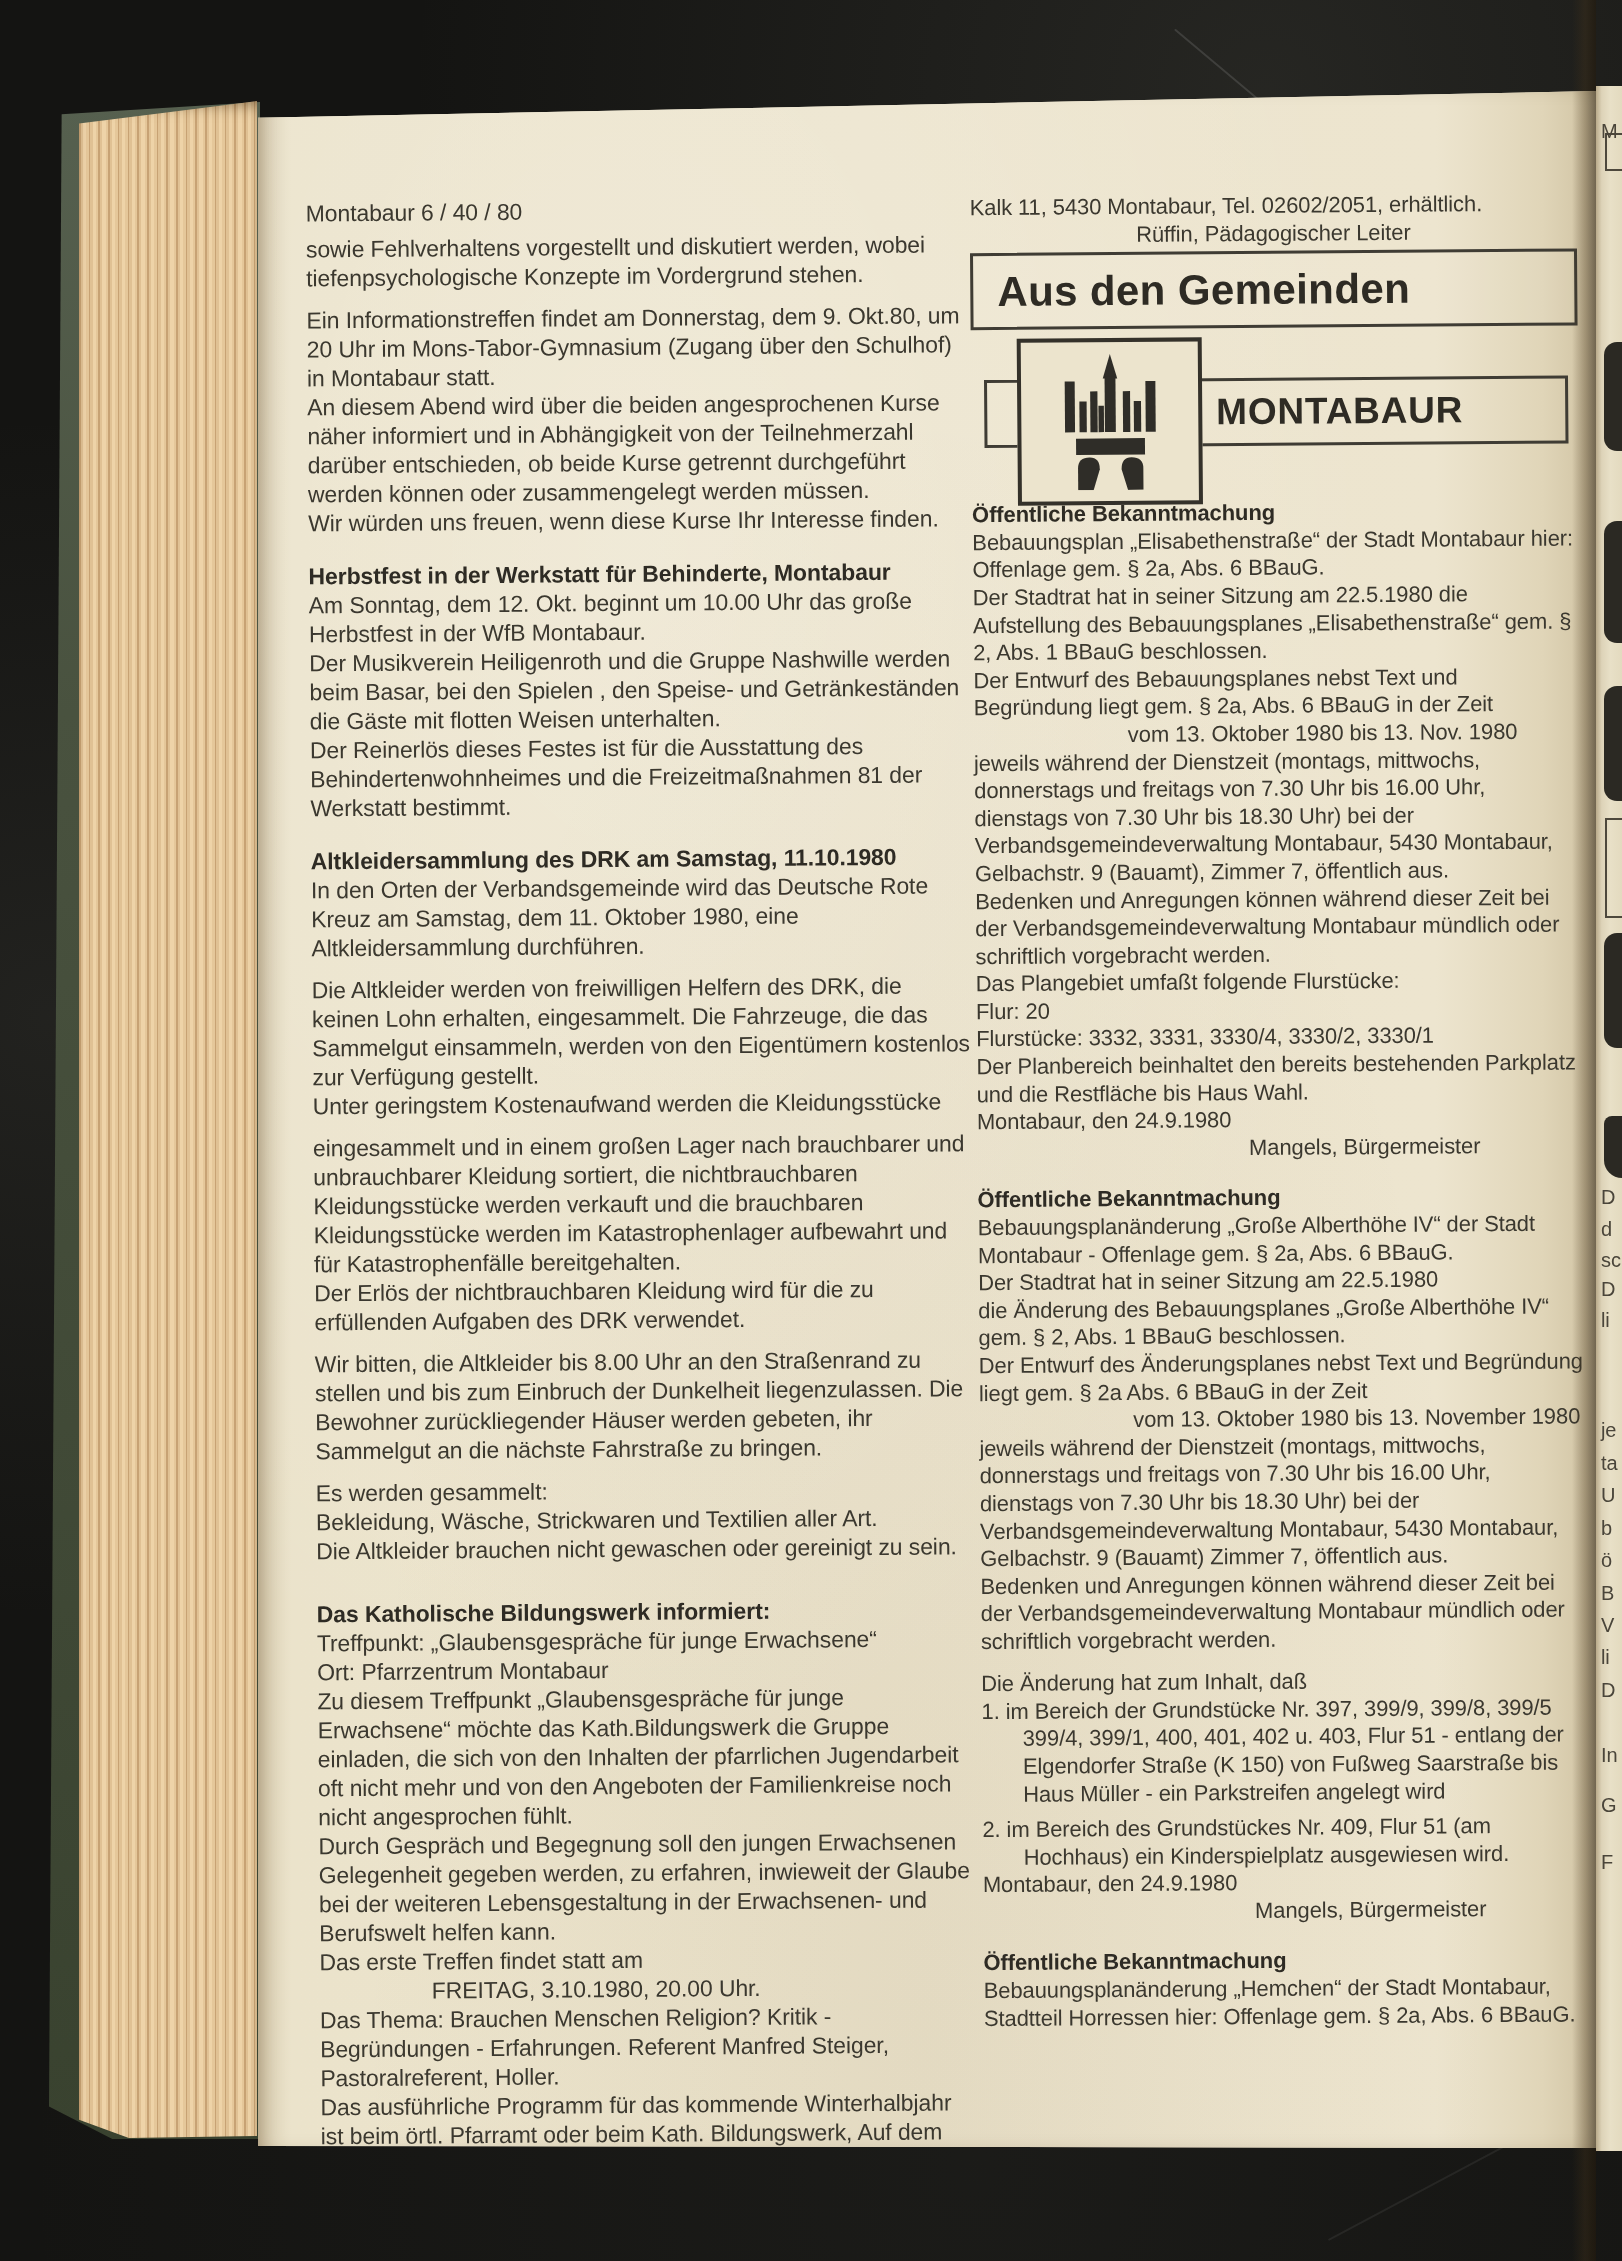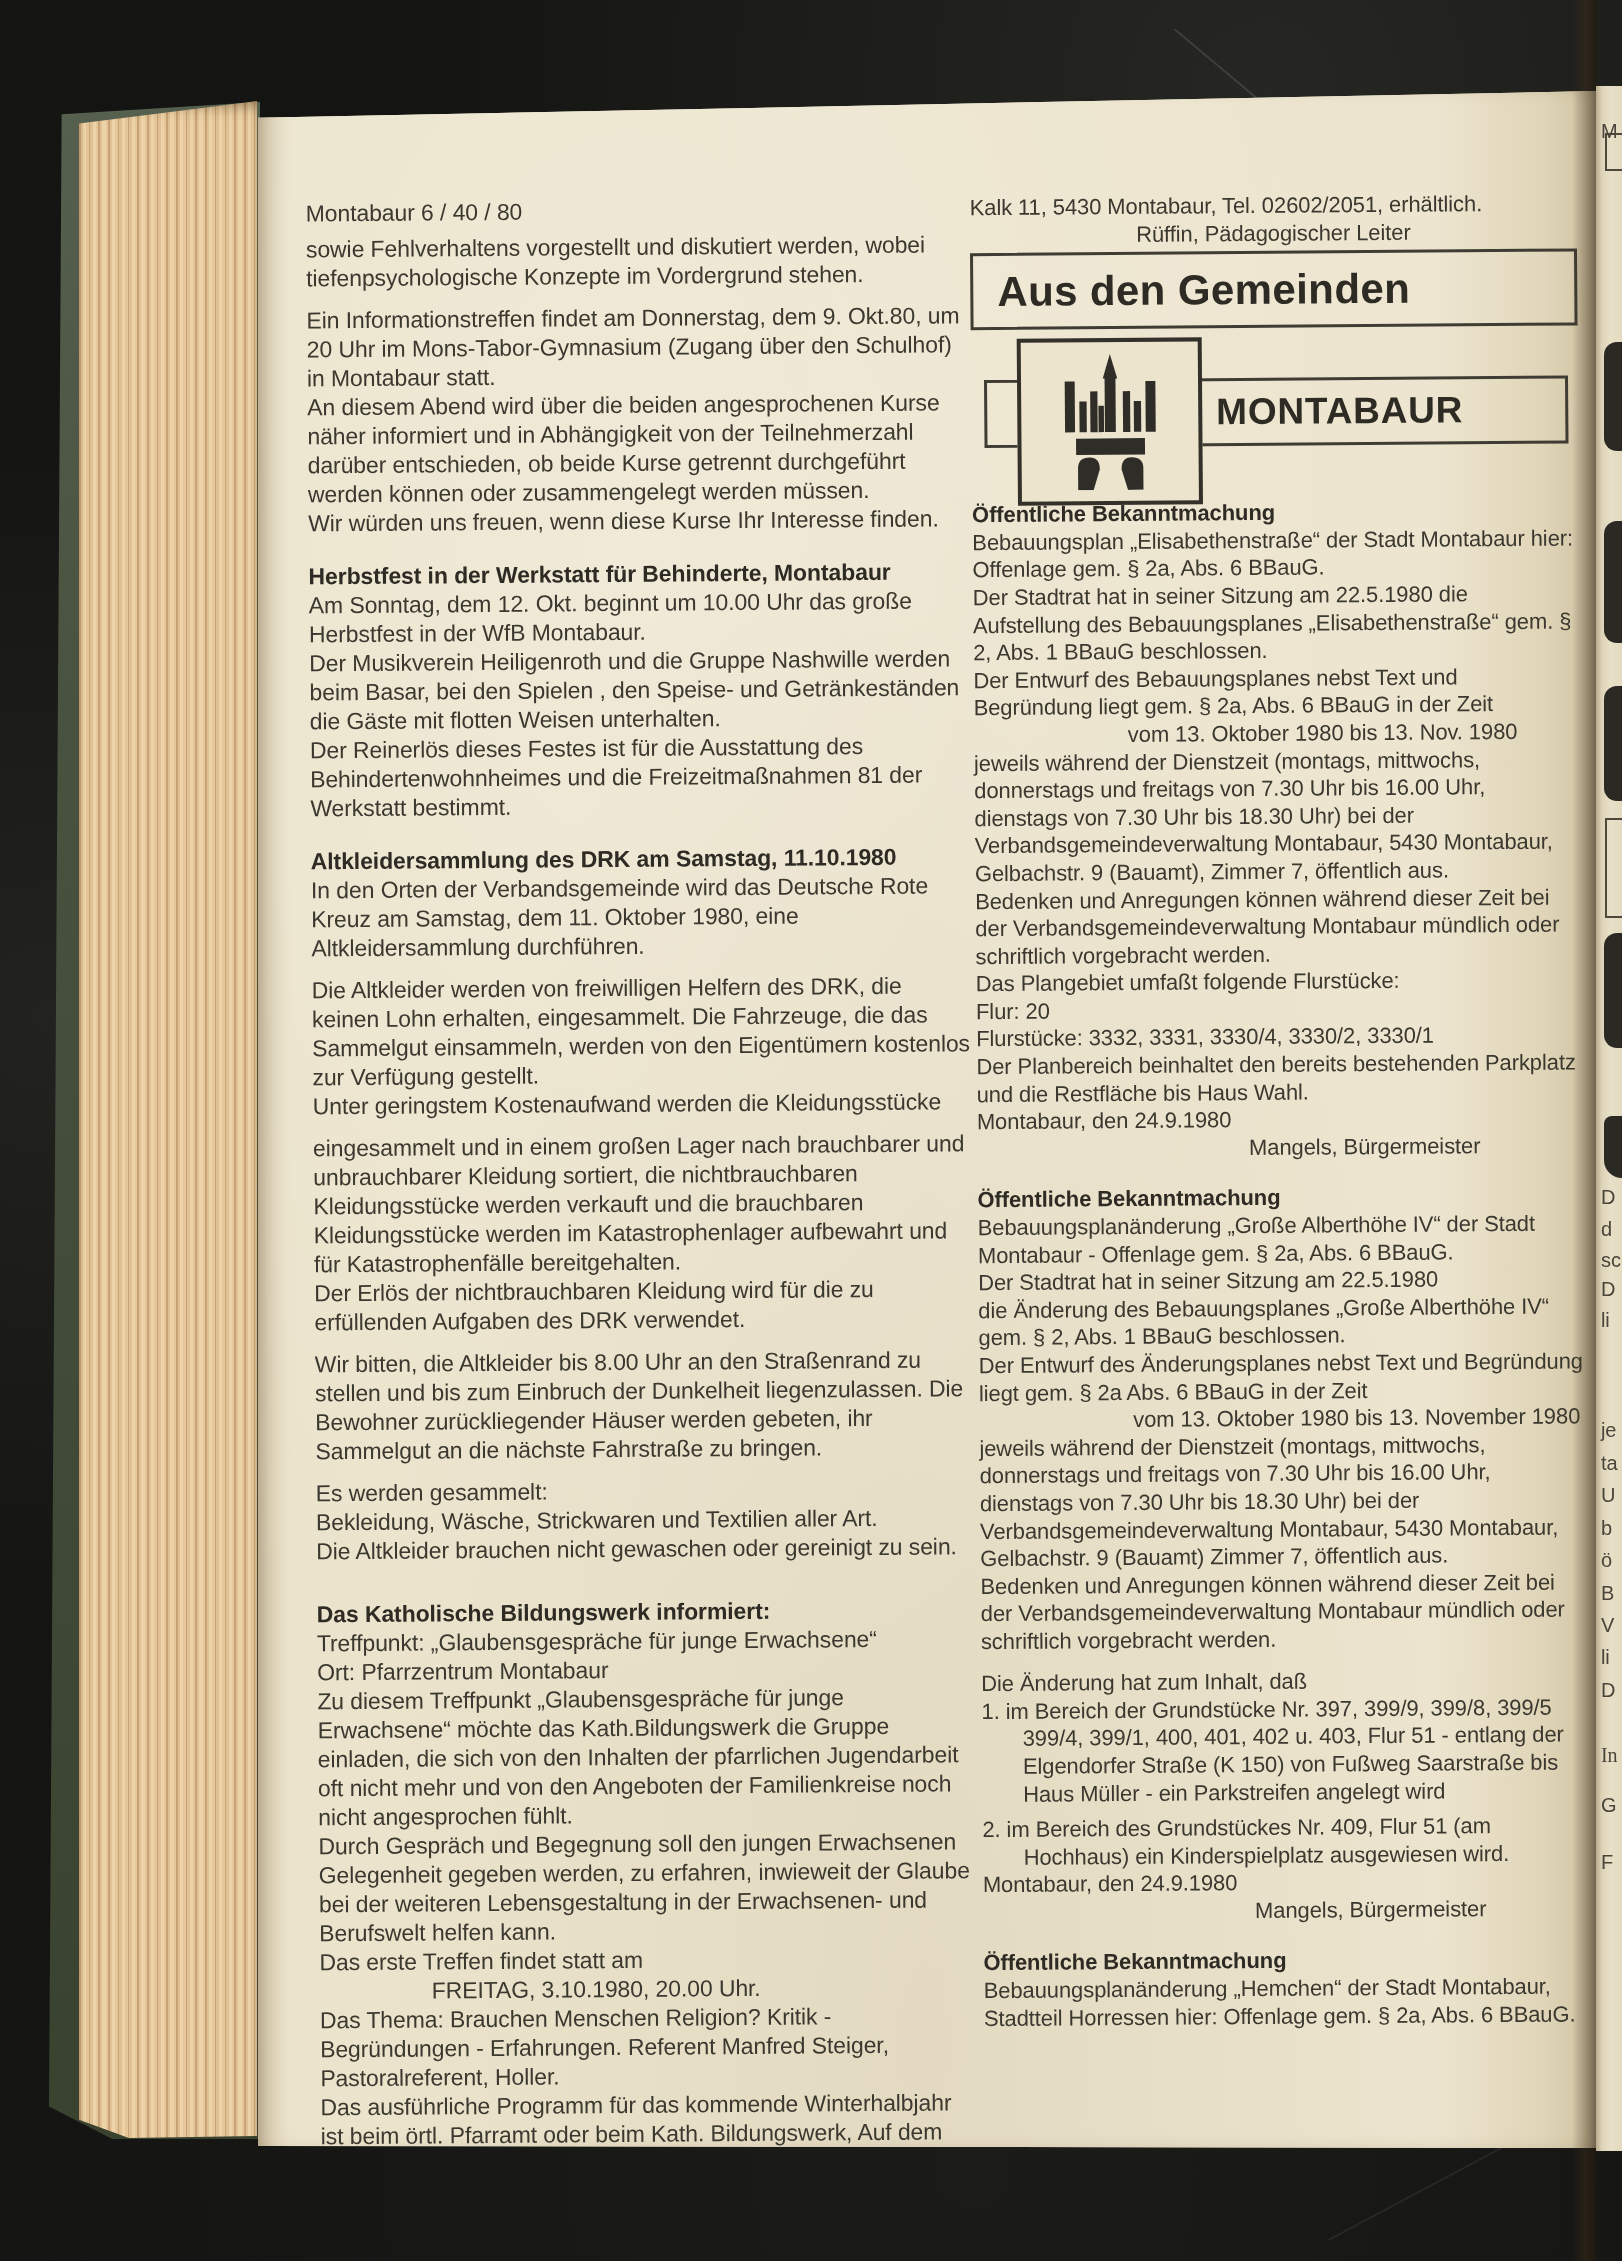--- a/index.html
+++ b/index.html
@@ -211,18 +211,18 @@
       <span class="np-letter" style="top: 1223px;">li</span>
       <span class="np-letter" style="top: 1333px;">je</span>
       <span class="np-letter" style="top: 1366px;">ta</span>
       <span class="np-letter" style="top: 1398px;">U</span>
       <span class="np-letter" style="top: 1431px;">b</span>
       <span class="np-letter" style="top: 1463px;">ö</span>
       <span class="np-letter" style="top: 1496px;">B</span>
       <span class="np-letter" style="top: 1528px;">V</span>
       <span class="np-letter" style="top: 1560px;">li</span>
       <span class="np-letter" style="top: 1593px;">D</span>
-      <span class="np-letter" style="top: 1658px; font-family: Liberation Serif, serif;">In</span>
+      <span class="np-letter" style="top: 1658px;">In</span>
       <span class="np-letter" style="top: 1708px;">G</span>
       <span class="np-letter" style="top: 1765px;">F</span>
     </div>
 </div>
 
 
 </body></html>

